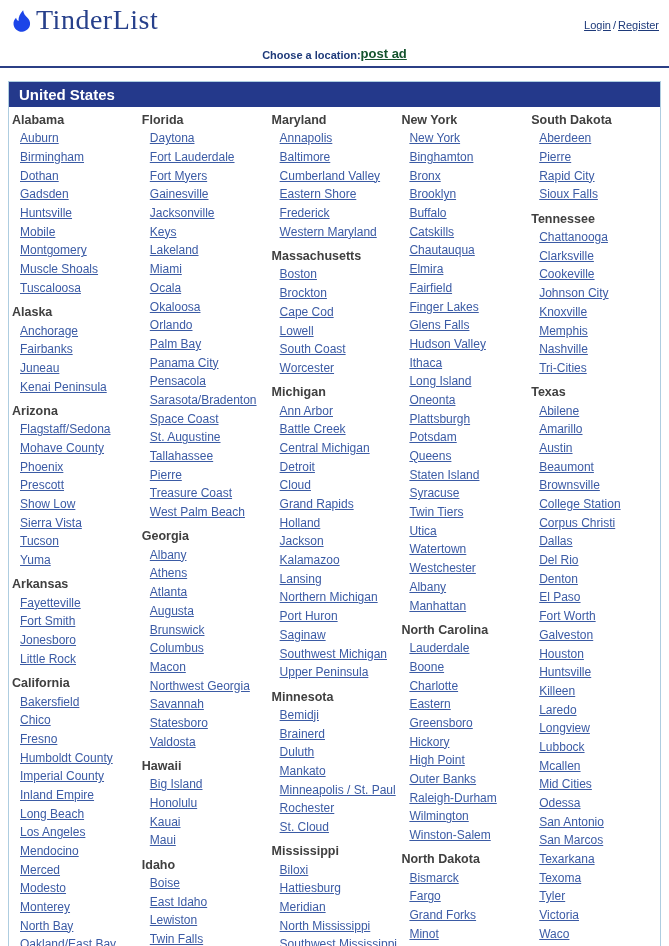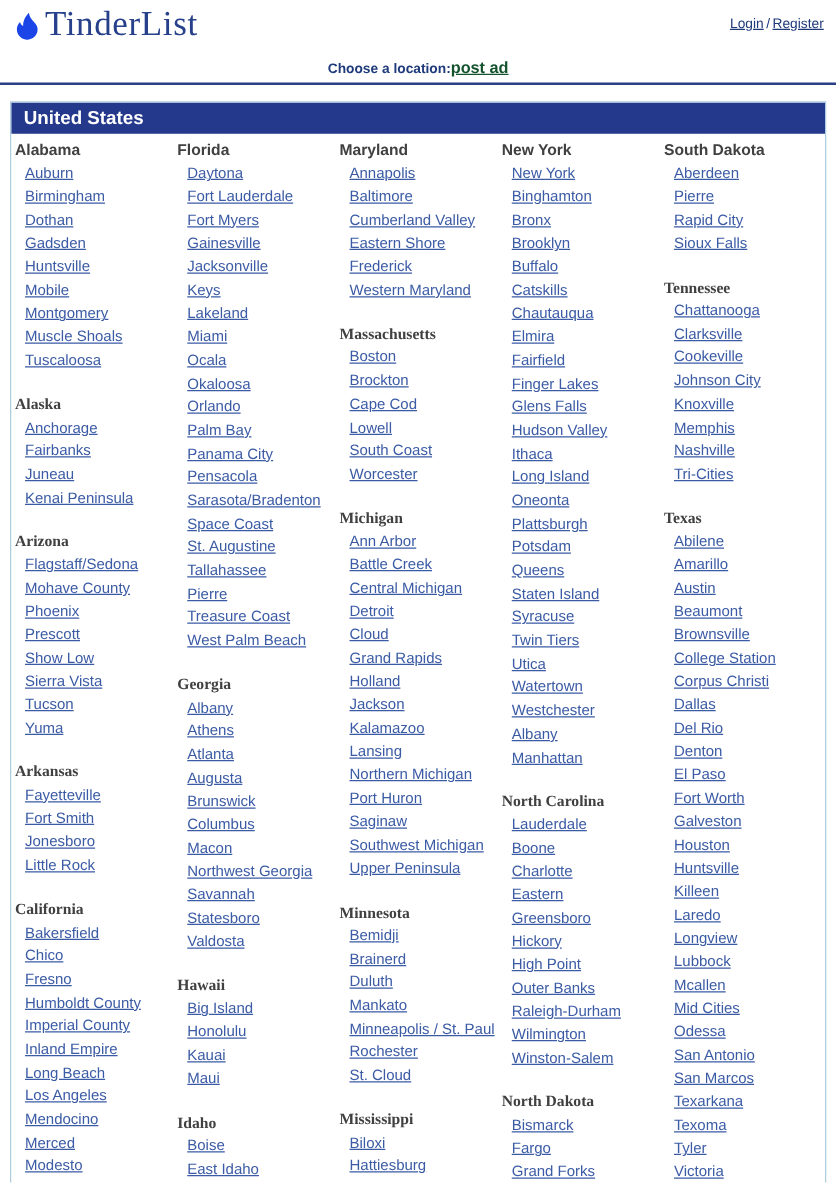--- a/index.html
+++ b/index.html
@@ -4,21 +4,21 @@
 <style>
   * { margin: 0; padding: 0; box-sizing: border-box; }
   html, body { background: #ffffff; }
   body {
     width: 669px; height: 946px; overflow: hidden;
     font-family: "Liberation Sans", sans-serif;
     position: relative;
   }
   
   .top-row {
-    display: flex; justify-content: space-between; align-items: flex-start;
+    display: flex; justify-content: space-between; align-items: center;
     padding: 4px 10px 0 10px;
   }
   .logo { display: flex; align-items: center; gap: 1px; cursor: pointer; }
   .logo svg { display: block; margin-top: 3px; }
   .logo-text {
     font-family: "Liberation Serif", serif;
     font-size: 28px; color: #27408b; letter-spacing: 0.5px;
   }
   .auth-links { font-size: 11px; color: #1e3a7a; margin-top: 9px; }
   .auth-links a { color: #1e3a7a; text-decoration: underline; cursor: pointer; }
@@ -43,21 +43,21 @@
   }
   .section-header {
     background: #24398b; color: #ffffff;
     font-size: 15px; font-weight: bold;
     padding: 5px 10px 5px 10px;
     height: 25px; line-height: 15px;
   }
   .columns { display: flex; padding: 5px 0 0 2px; }
   .column { flex: 1; min-width: 0; }
   .state-group { margin: 0; }
-  .state-group + .state-group .state-heading { margin-top: 18px; font-family: Liberation Serif, serif; }
+  .state-group + .state-group .state-heading { margin-top: 7px; }
   .state-heading {
     color: #404040; font-weight: bold; font-size: 12.5px;
     padding-left: 1px; height: 17px; line-height: 17px;
     white-space: nowrap;
   }
   .city { height: 18.7px; display: flex; align-items: center; padding-left: 9px; white-space: nowrap; }
   .city a {
     color: #3b5ba5; font-size: 12px; text-decoration: underline; cursor: pointer;
   }
 </style>

